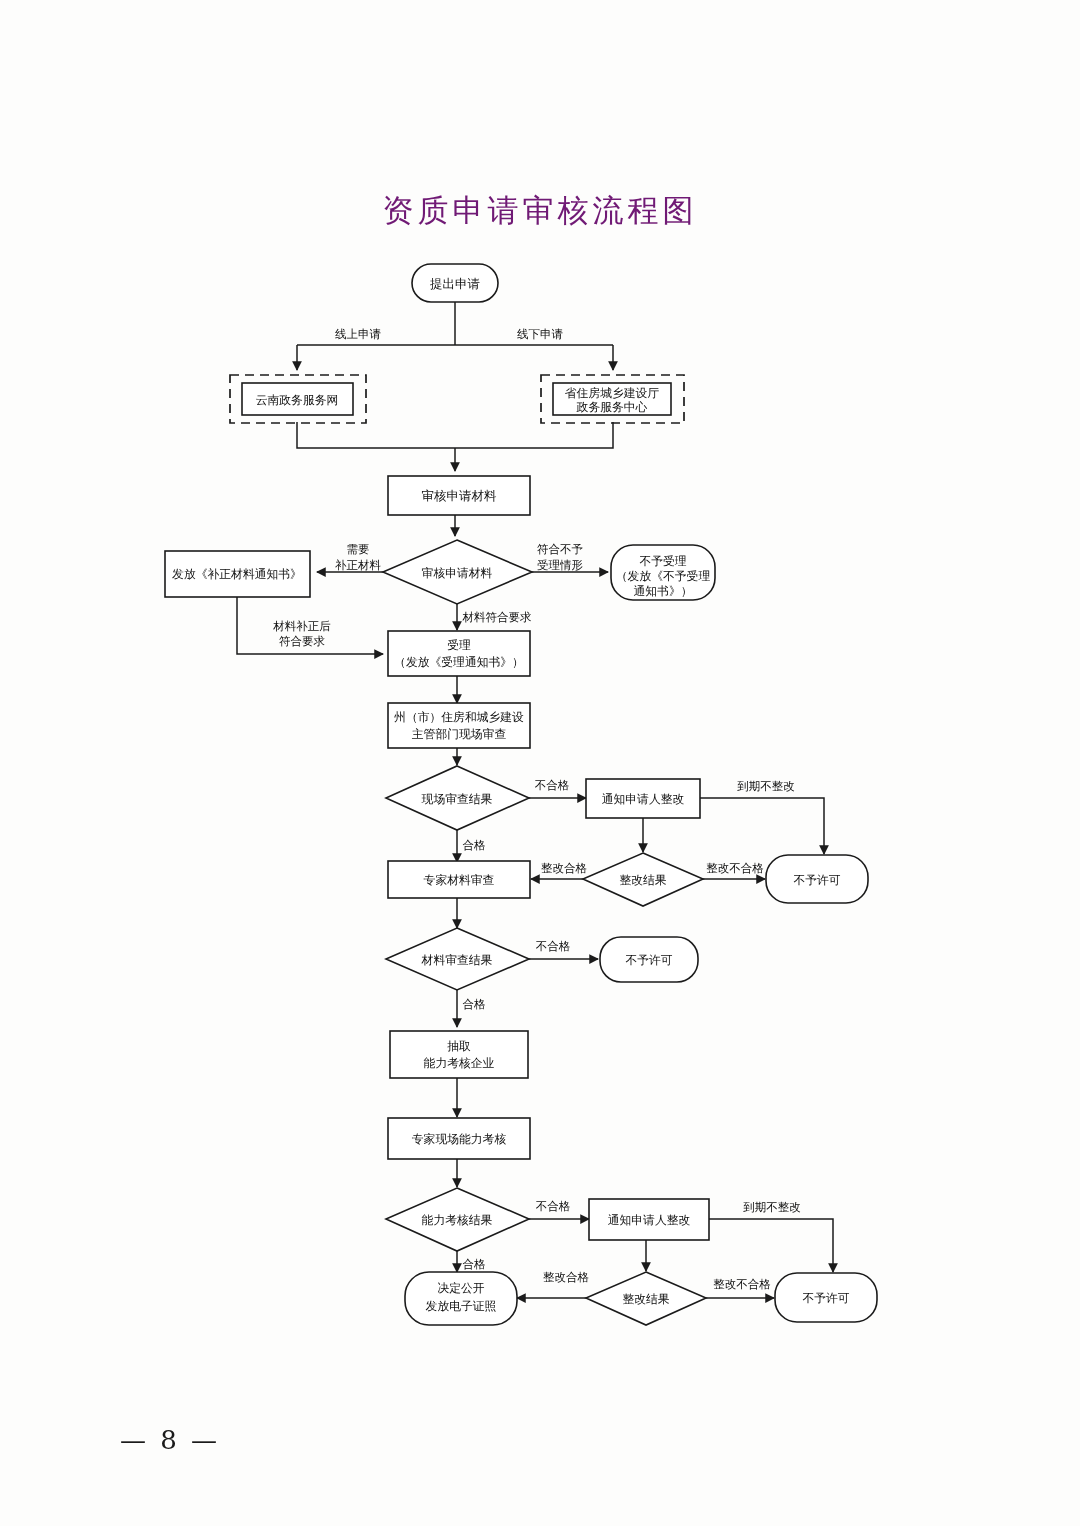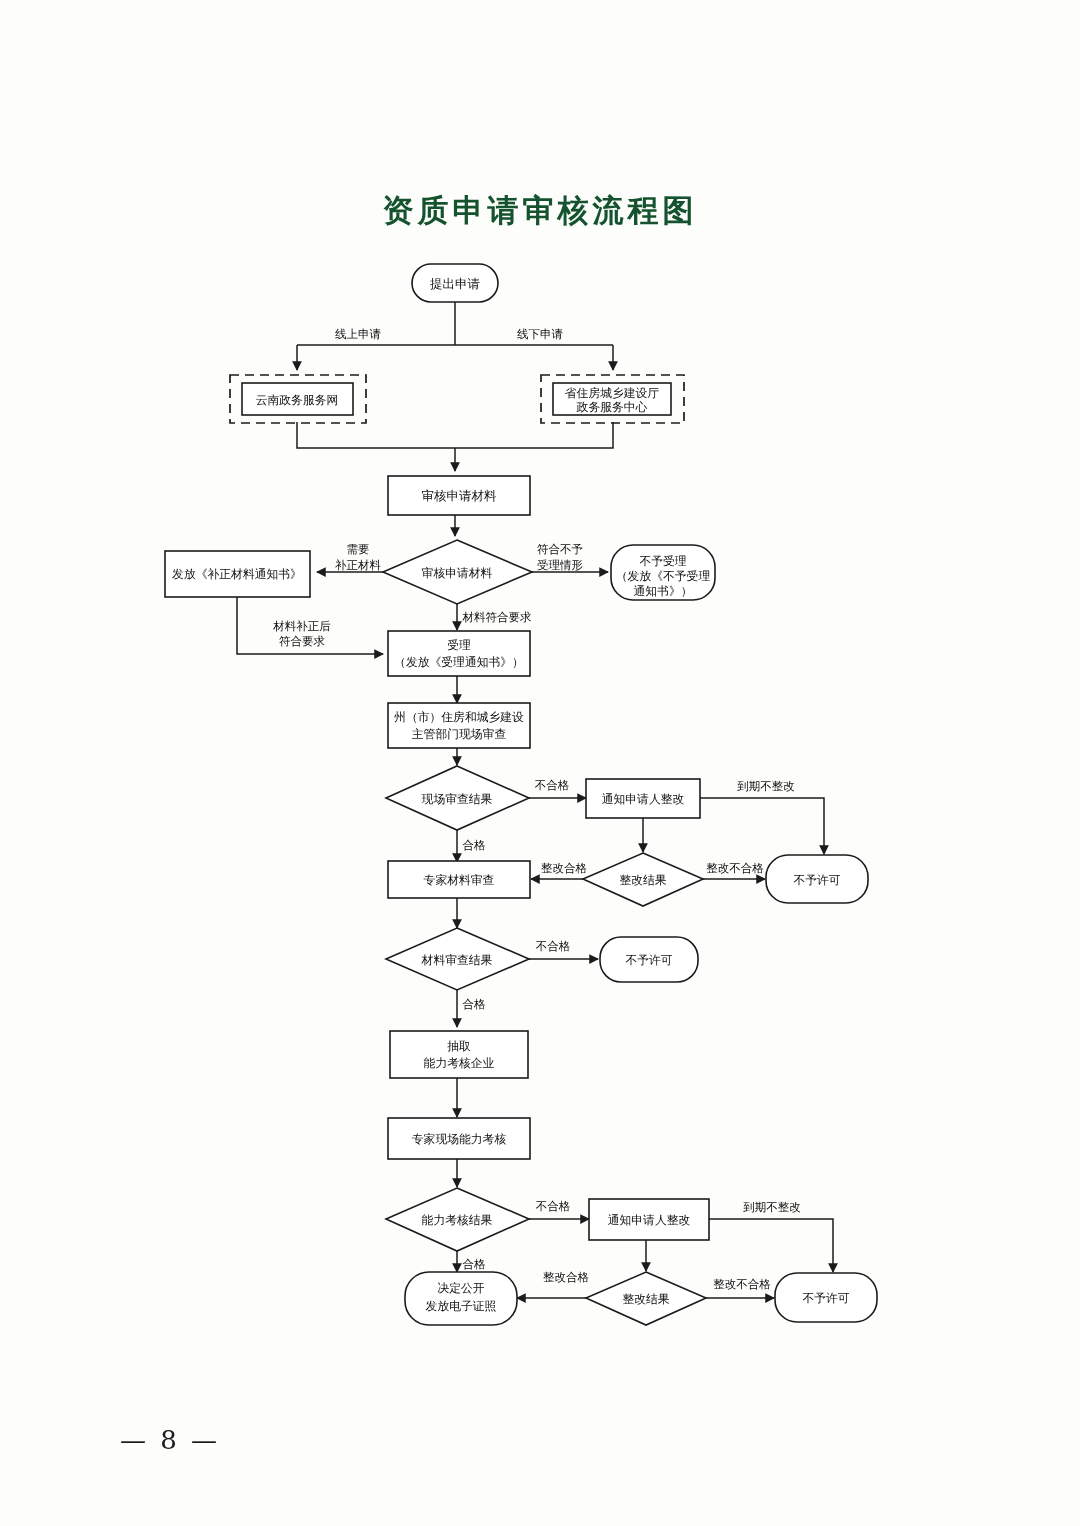--- a/index.html
+++ b/index.html
@@ -19,22 +19,22 @@
   }
   #chart-title {
     position: absolute;
     left: 0;
     top: 190px;
     width: 1080px;
     text-align: center;
     font-family: "DejaVu Serif", "Liberation Serif", serif;
     font-size: 31px;
     letter-spacing: 4px;
-    color: #14532d;
-    font-weight: 700;
+    color: #701a75;
+    font-weight: 400;
   }
   #page-number {
     position: absolute;
     left: 120px;
     top: 1425px;
     font-family: "DejaVu Serif", "Liberation Serif", serif;
     font-size: 26px;
     color: #1a1a1a;
     letter-spacing: 3px;
   }

